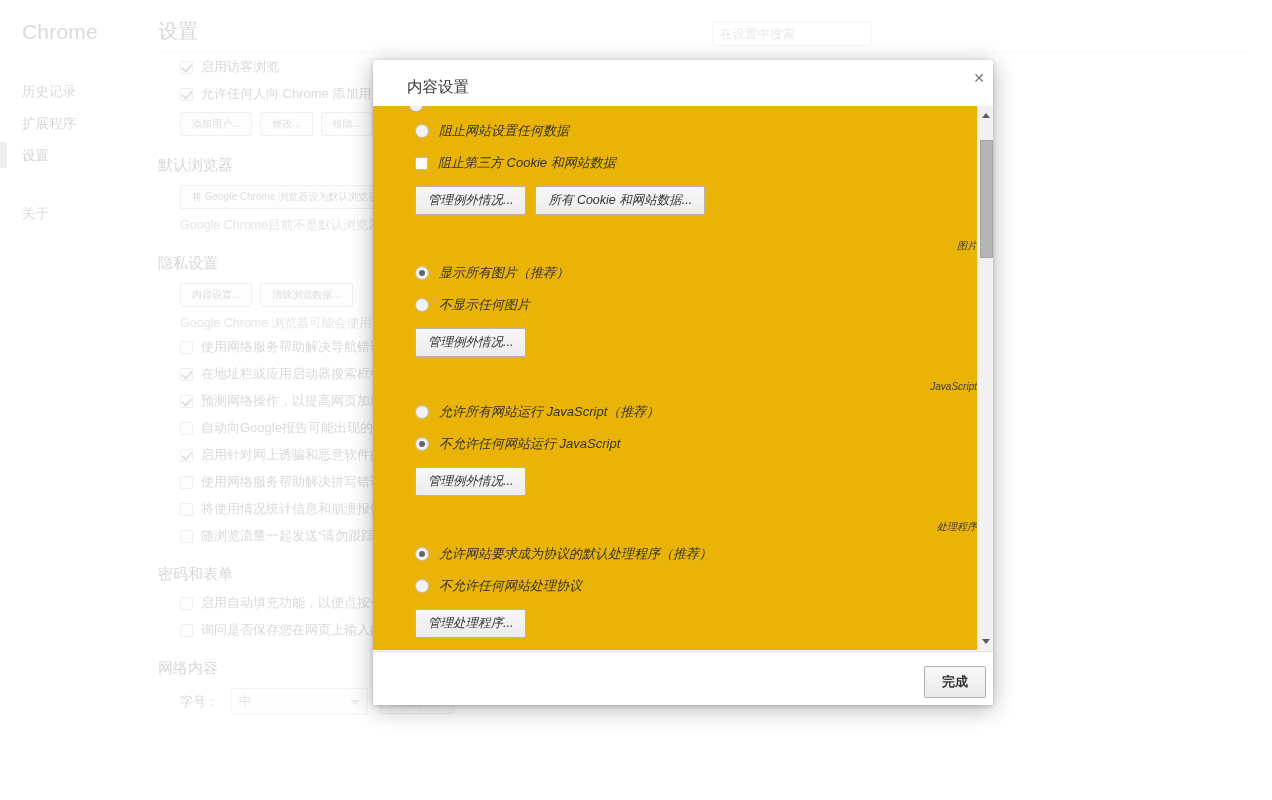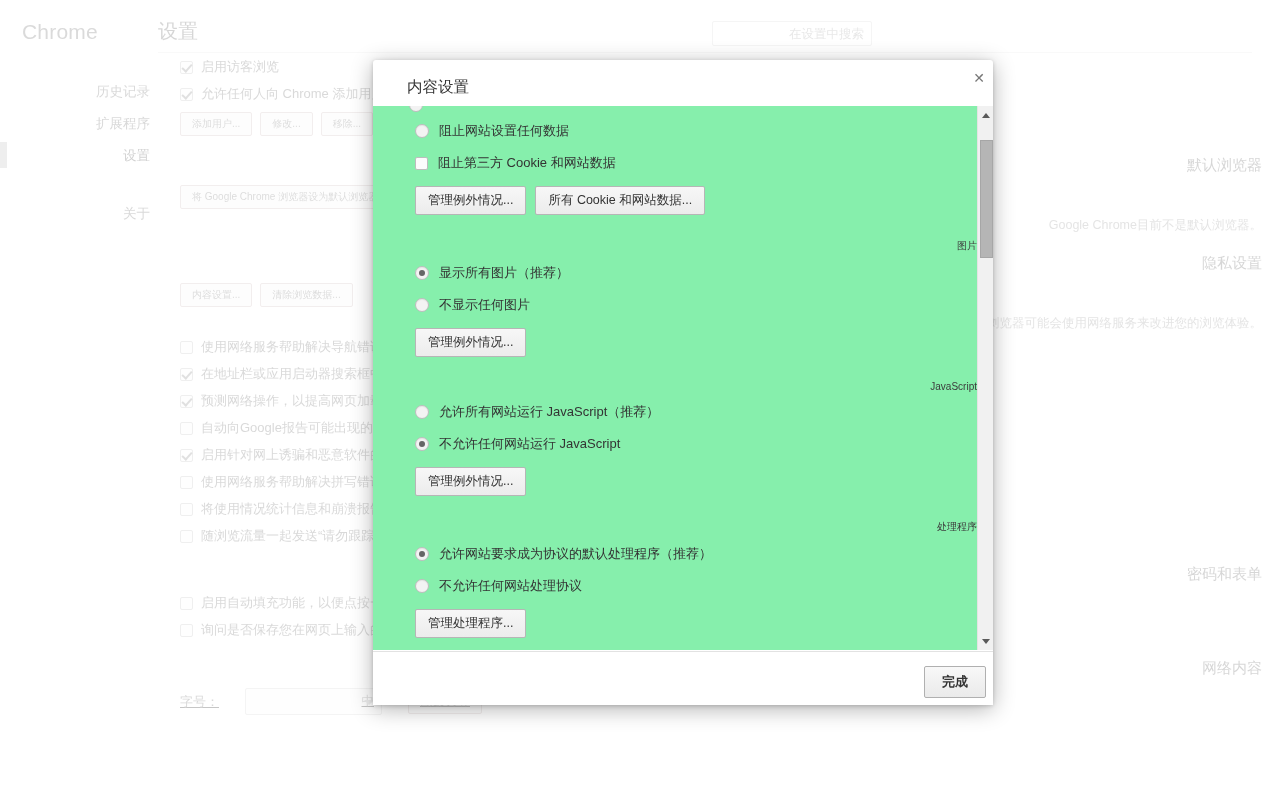--- a/index.html
+++ b/index.html
@@ -11,21 +11,20 @@
     font-family: "Liberation Sans", "DejaVu Sans", sans-serif;
   }
 
   
   #bg-page {
     position: absolute;
     inset: 0;
     background: #0c4a6e;
     opacity: 0.22;
     filter: saturate(0.25);
-    text-align: right;
   }
   .bg-sidebar {
     position: absolute;
     left: 0; top: 0;
     width: 150px; height: 800px;
     background: #ffffff;
   }
   .bg-brand {
     position: absolute;
     left: 22px; top: 20px;
@@ -86,21 +85,21 @@
   .bg-h { font-size: 15px; color: #4b4b4b; margin: 20px 0 10px 0; }
   .bg-btnrow { display: flex; gap: 8px; margin-bottom: 8px; }
   .bg-btn {
     font-size: 10px; color: #666;
     padding: 4px 11px;
     border: 1px solid #fca5a5; border-radius: 2px;
     background: #fafafa; white-space: nowrap;
   }
   .bg-note { font-size: 12.5px; color: #888; margin-bottom: 6px; white-space: nowrap; }
   .bg-indent { padding-left: 22px; }
-  .bg-fontrow { display: flex; align-items: center; gap: 26px; padding-left: 22px; text-decoration: underline; }
+  .bg-fontrow { display: flex; align-items: center; gap: 12px; padding-left: 22px; }
   .bg-sel {
     width: 137px; font-size: 12.5px; color: #777;
     border: 1px solid #cfcfcf; border-radius: 2px; background: #fbfbfb;
     padding: 4px 7px; position: relative;
   }
   .bg-sel::after {
     content: "";
     position: absolute; right: 7px; top: 11px;
     border-left: 5px solid transparent; border-right: 5px solid transparent;
     border-top: 5px solid #aaa;
@@ -134,21 +133,22 @@
     color: #777; font-size: 14px; cursor: pointer;
     font-family: "DejaVu Sans", sans-serif;
   }
 
   
   #scrollarea {
     position: absolute;
     left: 373px; top: 106px;
     width: 604px; height: 544px;
     overflow: hidden;
-    background: #86efac;
+    background: #eab308;
+    font-style: italic;
   }
   .sc-inner { position: relative; padding: 0 0 0 27px; }
 
   .cut-radio {
     position: absolute; left: 36px; top: -8px;
     width: 14px; height: 14px;
     border: 1px solid #bdbdbd; border-radius: 50%;
     background: #f2f2f2;
   }
 

